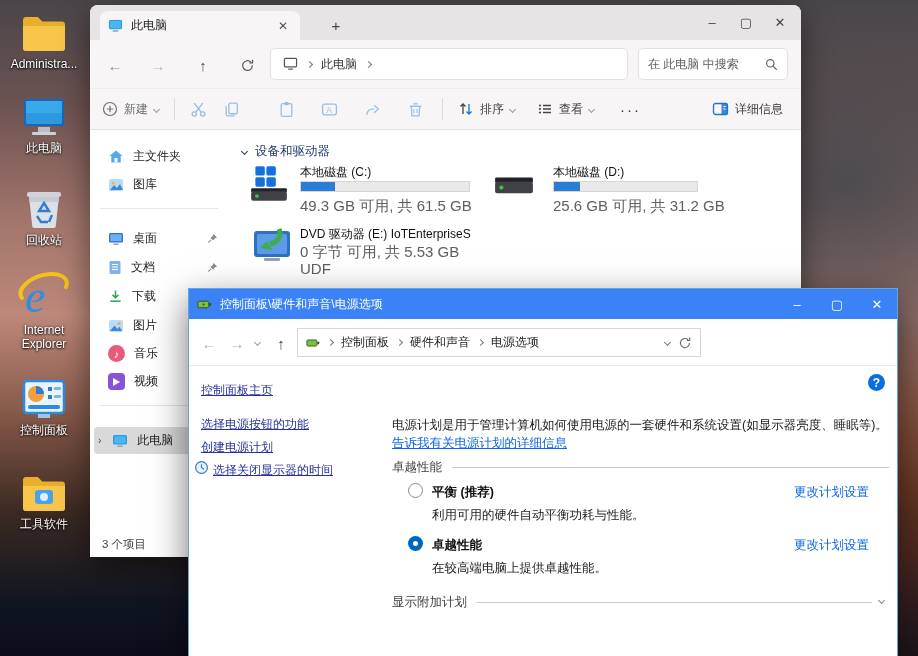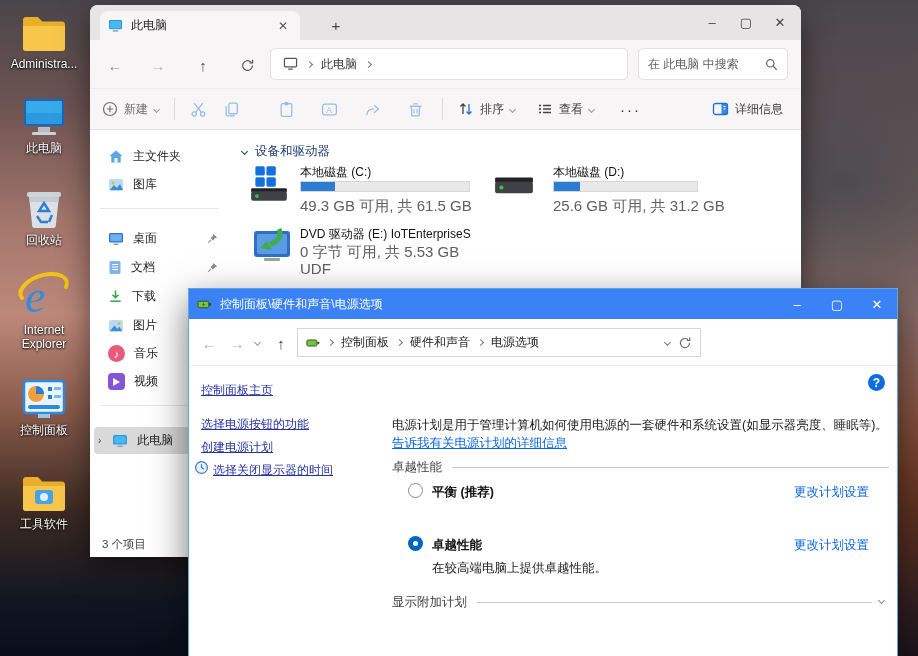--- a/index.html
+++ b/index.html
@@ -496,20 +496,21 @@
       </div>
 
       <div class="cp-secrow">
         <span>卓越性能</span>
         <div class="hline"></div>
       </div>
 
       <div class="radio" style="left:219px;top:117px"></div>
       <div class="plan-name" style="left:243px;top:118px">平衡 (推荐)</div>
       <a class="plan-action" style="top:118px" href="#">更改计划设置</a>
+      <div class="plan-desc" style="left:243px;top:141px">利用可用的硬件自动平衡功耗与性能。</div>
 
       <div class="radio on" style="left:219px;top:170px"></div>
       <div class="plan-name" style="left:243px;top:171px">卓越性能</div>
       <a class="plan-action" style="top:171px" href="#">更改计划设置</a>
       <div class="plan-desc" style="left:243px;top:194px">在较高端电脑上提供卓越性能。</div>
 
       <div class="cp-secrow" style="top:228px;width:480px">
         <span>显示附加计划</span>
         <div class="hline"></div>
       </div>

